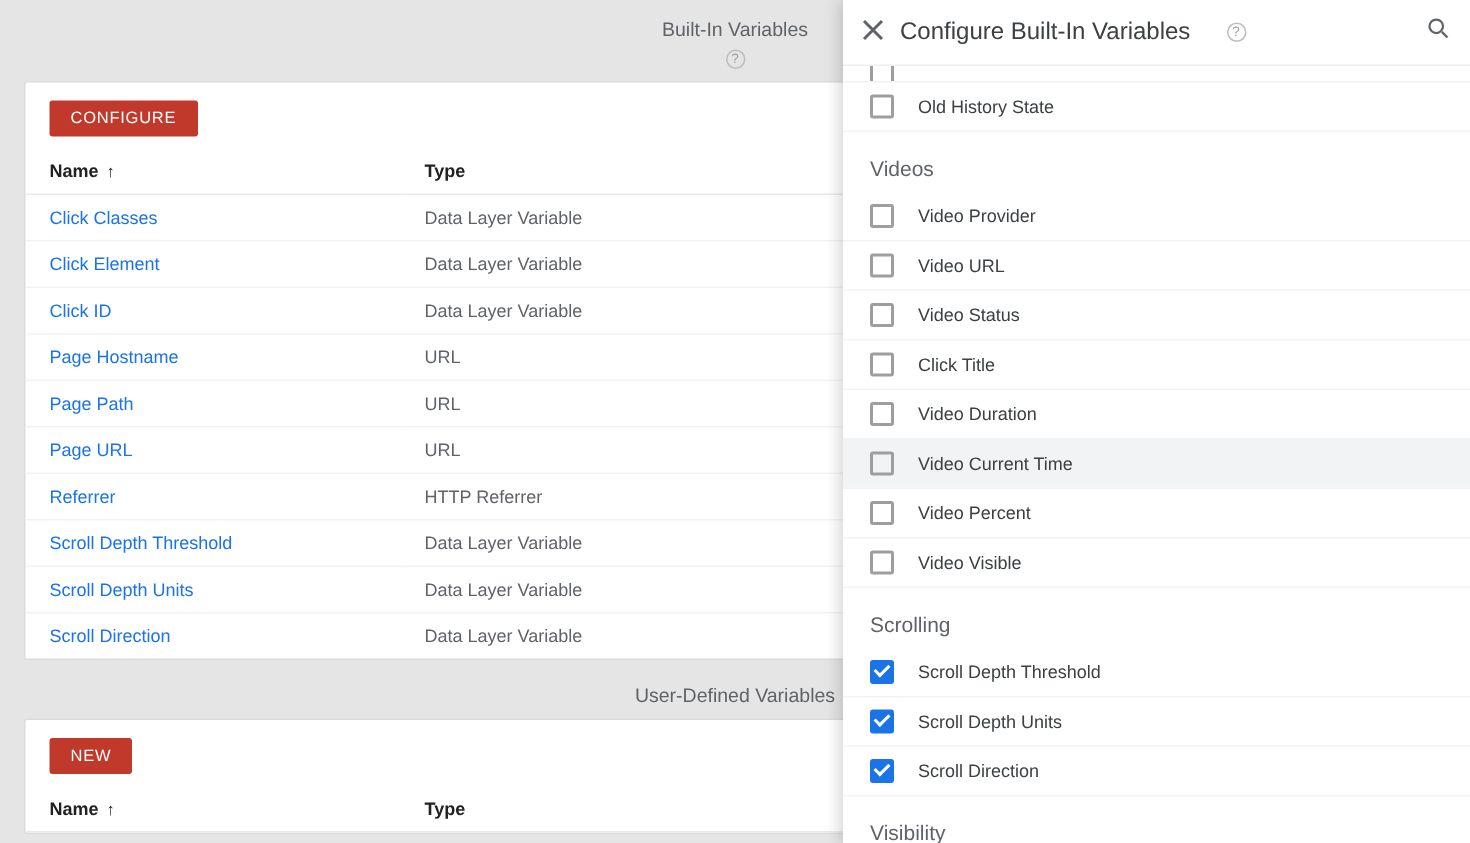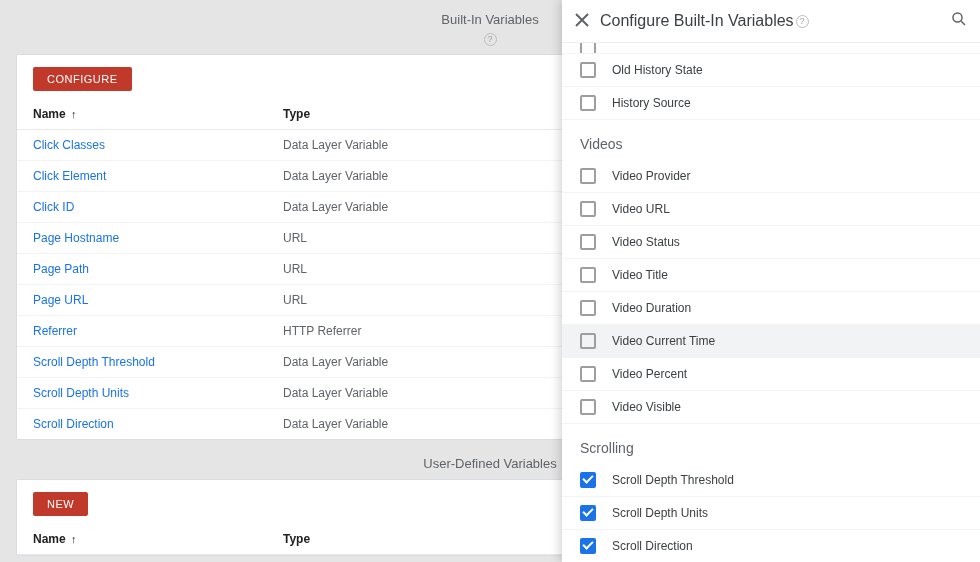--- a/index.html
+++ b/index.html
@@ -113,21 +113,21 @@
     color: #5f6368;
     cursor: pointer;
     line-height: 1;
   }
   .panel-title {
     font-size: 16px;
     color: #3c4043;
     font-weight: 400;
     display: flex;
     align-items: center;
-    gap: 2px;
+    gap: 24px;
   }
   .spacer { flex: 1; }
   .search-icon {
     font-size: 16px;
     color: #5f6368;
     cursor: pointer;
   }
 
   .panel-body {
     flex: 1;
@@ -291,43 +291,39 @@
 
     <div id="history-partial" class="group-bottom-border">
         <div class="check-row no-border" style="height: 10px; overflow: hidden; padding-top: 0px; padding-bottom: 0px;">
           <input type="checkbox" style="">
           <span class="check-label" style="opacity:.2"></span>
         </div>
         <div class="check-row">
           <input type="checkbox" style="">
           <span class="check-label">Old History State</span>
         </div>
-        <div class="check-row">
-          <input type="checkbox" style="">
-          <span class="check-label">History Source</span>
-        </div>
       </div>
 
     <div class="group-title">Videos</div>
     <div id="videos-list" class="group-bottom-border">
         <div class="check-row no-border">
           <input type="checkbox" style="">
           <span class="check-label">Video Provider</span>
         </div>
         <div class="check-row">
           <input type="checkbox" style="">
           <span class="check-label">Video URL</span>
         </div>
         <div class="check-row">
           <input type="checkbox" style="">
           <span class="check-label">Video Status</span>
         </div>
         <div class="check-row">
           <input type="checkbox" style="">
-          <span class="check-label">Video Title</span>
+          <span class="check-label">Click Title</span>
         </div>
         <div class="check-row">
           <input type="checkbox" style="">
           <span class="check-label">Video Duration</span>
         </div>
         <div class="check-row hovered-row">
           <input type="checkbox" style="">
           <span class="check-label">Video Current Time</span>
         </div>
         <div class="check-row">

